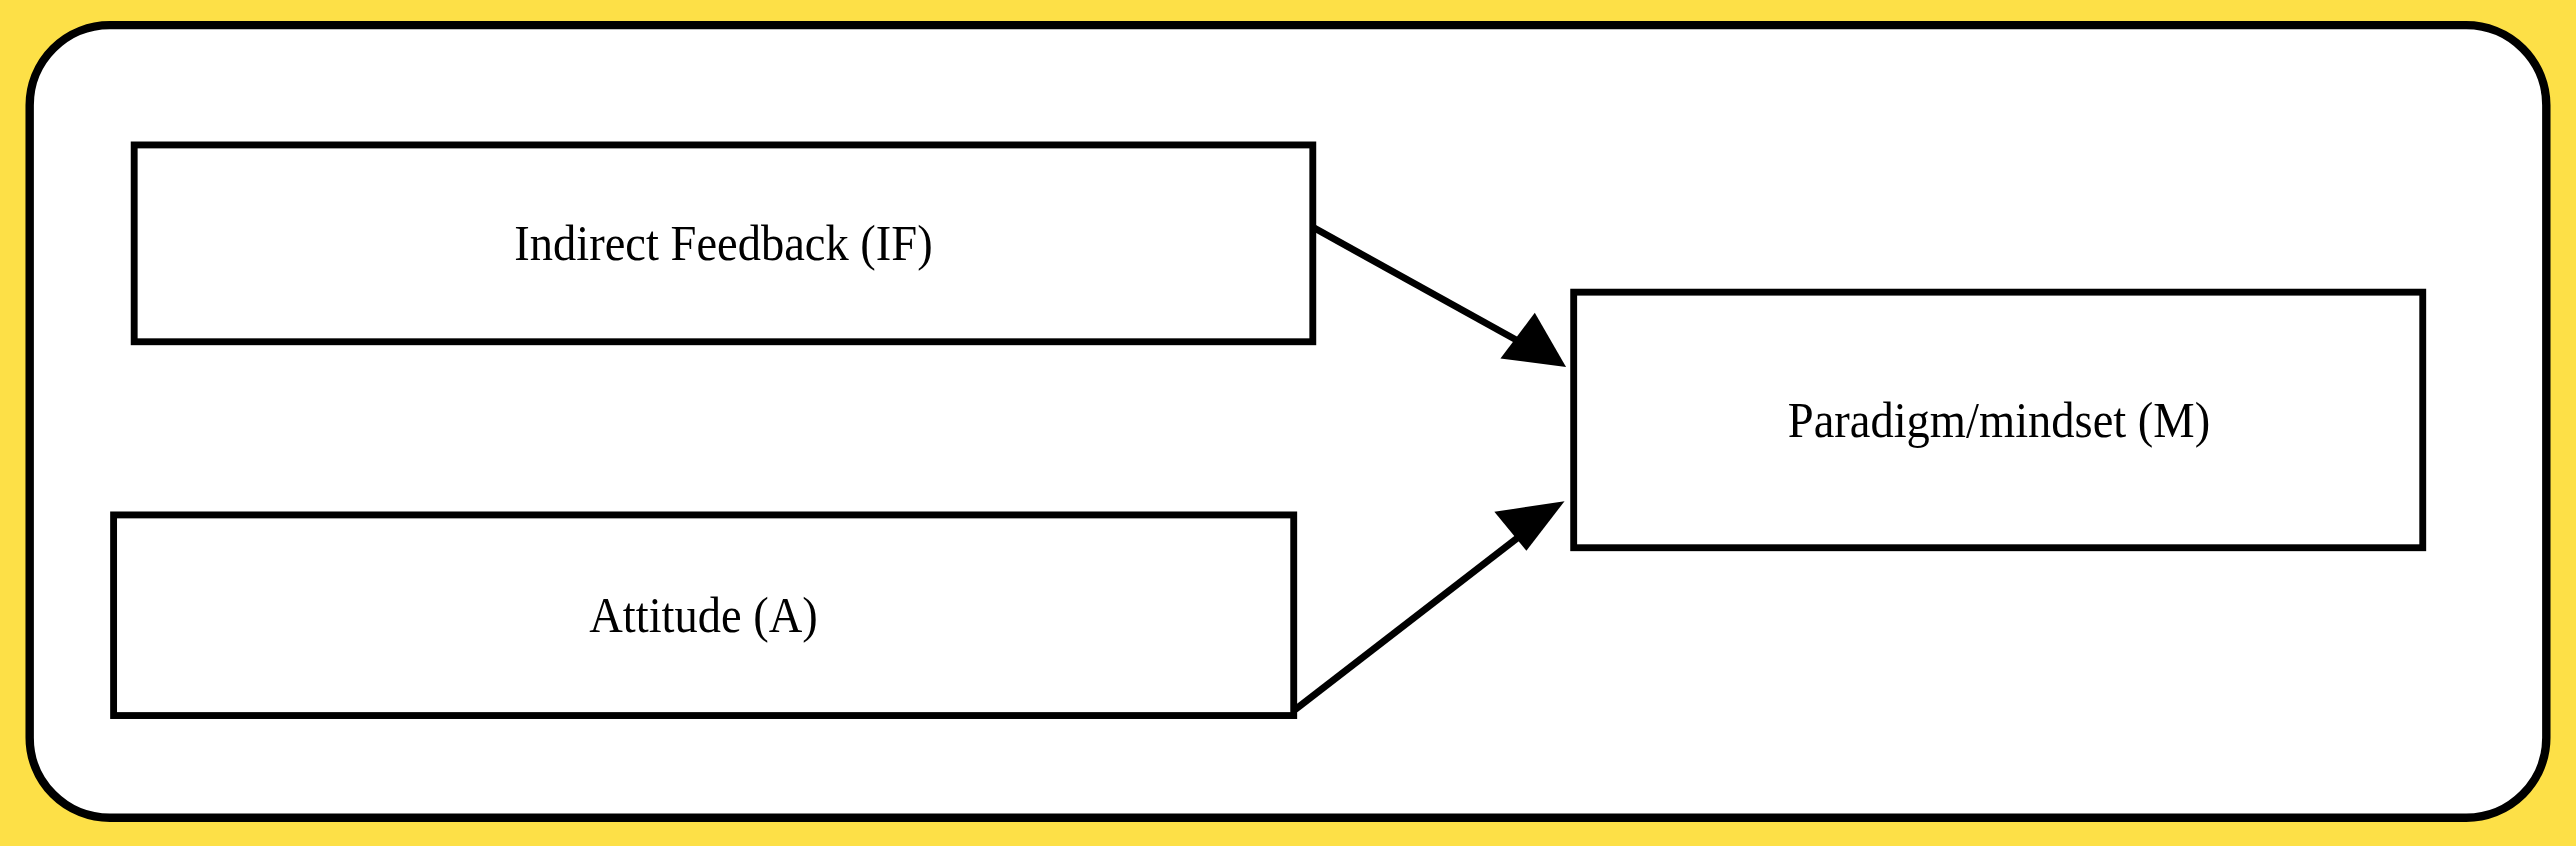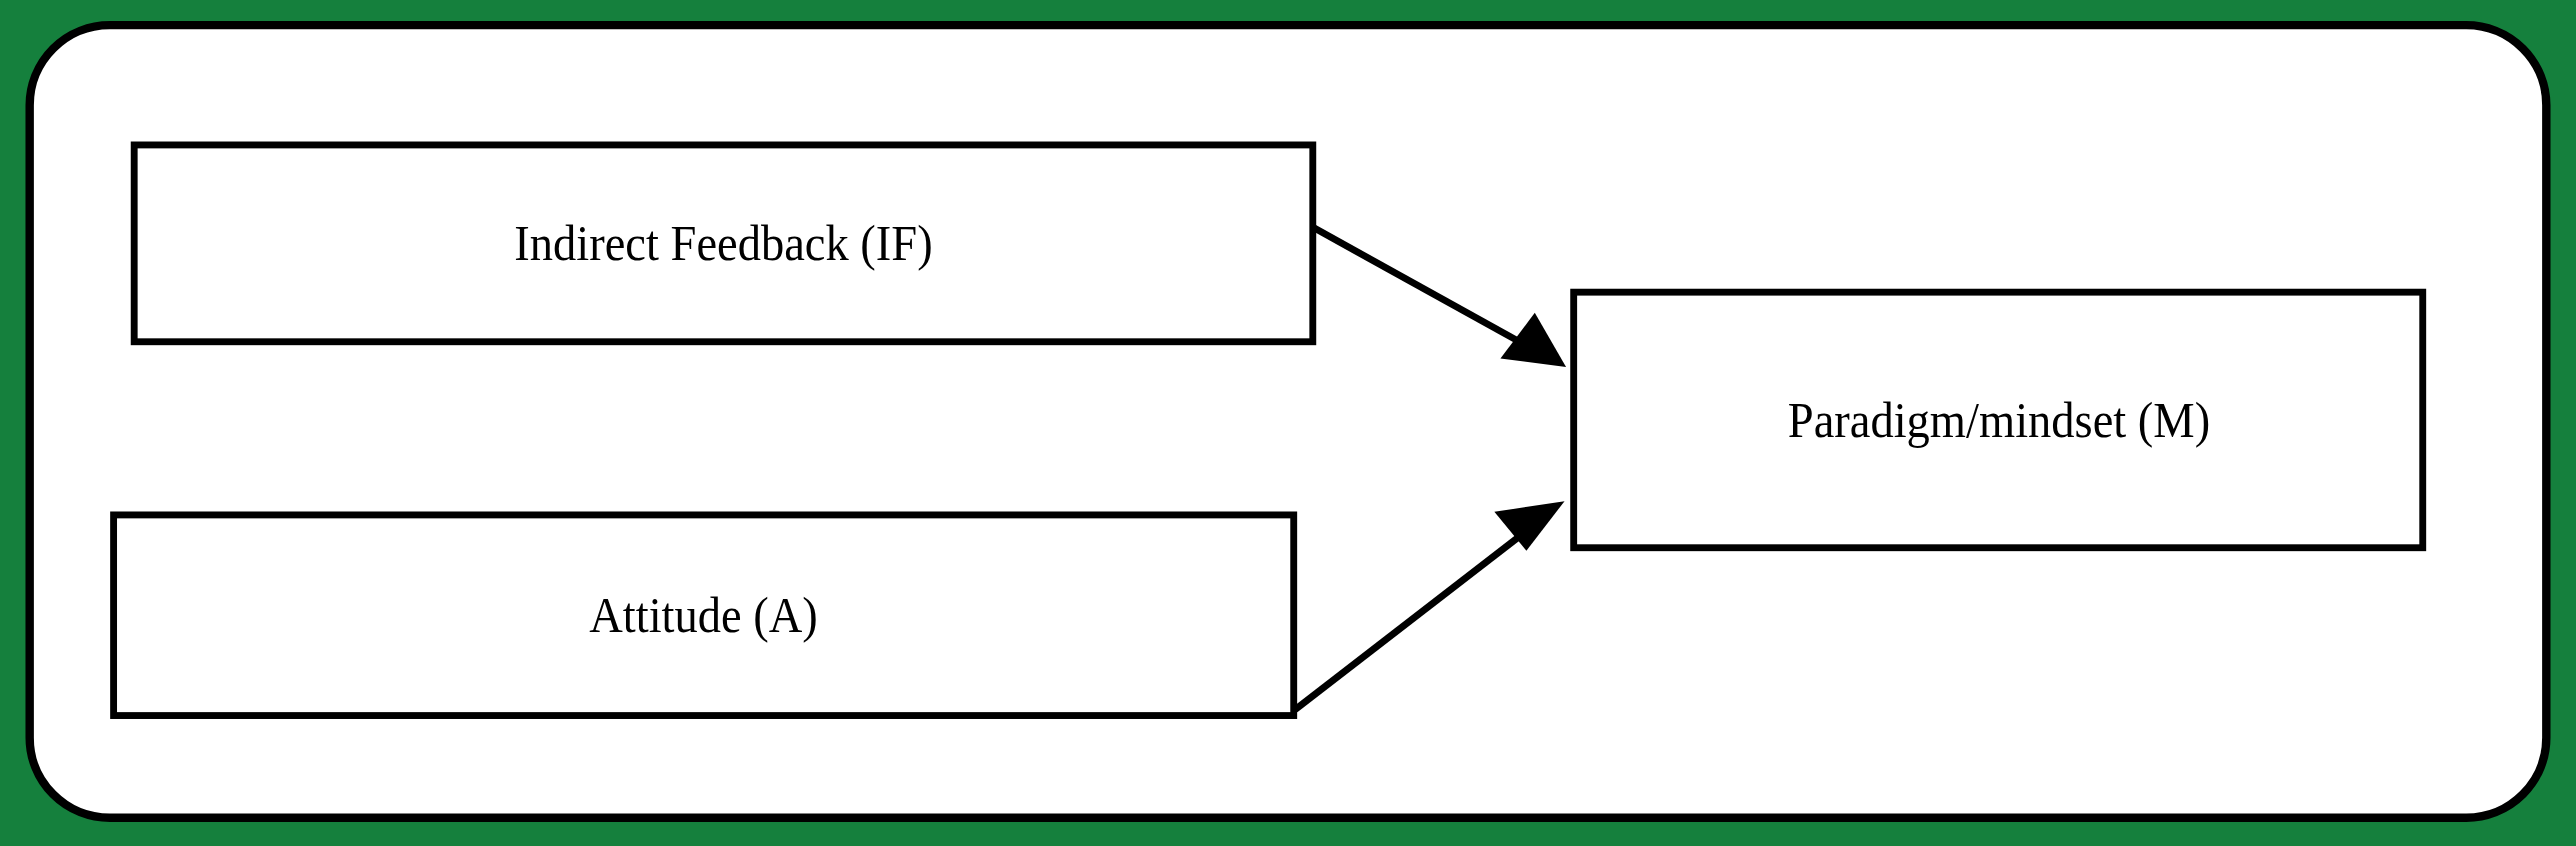--- a/index.html
+++ b/index.html
@@ -5,21 +5,21 @@
 <style>
   html, body {
     margin: 0;
     padding: 0;
     background: #ffffff;
   }
   #canvas {
     position: relative;
     width: 2576px;
     height: 846px;
-    background: #15803d;
+    background: #fde047;
     overflow: hidden;
     font-family: "Liberation Serif", "DejaVu Serif", serif;
   }
   #diagram-svg {
     position: absolute;
     left: 0;
     top: 0;
     width: 2576px;
     height: 846px;
     display: block;

